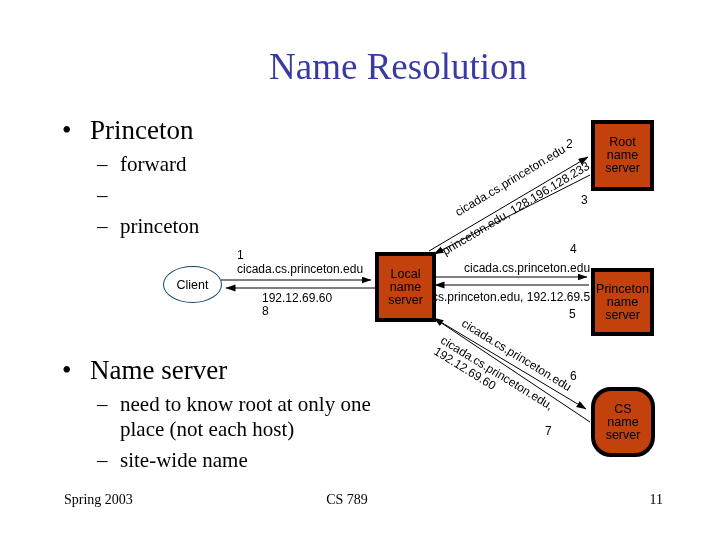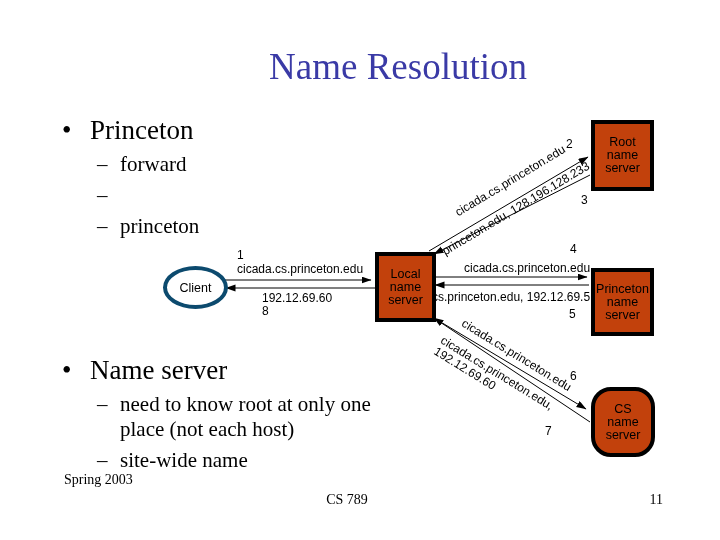--- a/index.html
+++ b/index.html
@@ -33,21 +33,21 @@
     position:absolute;border:4px solid #000000;background:#c2410c;
     display:flex;flex-direction:column;align-items:center;justify-content:center;
     font-size:12.5px;line-height:13px;text-align:center;white-space:nowrap;
   }
   #box-root{left:591px;top:120px;width:55px;height:63px;}
   #box-local{left:375px;top:252px;width:53px;height:62px;}
   #box-princeton{left:591px;top:252px;width:55px;height:60px;margin-top:16px;}
   #box-cs{left:591px;top:387px;width:56px;height:62px;border-radius:20px;}
   #client{
     position:absolute;left:163px;top:266px;width:57px;height:35px;
-    border:4px solid #0c4a6e;border-radius:50%;background:#fff;
+    border:1px solid #0c4a6e;border-radius:50%;background:#fff;
     display:flex;align-items:center;justify-content:center;font-size:12.5px;
   }
   .dlabel{position:absolute;font-size:12px;line-height:13px;white-space:nowrap;}
   .rot-up{transform:rotate(-31deg);transform-origin:0 0;}
   .rot-down{transform:rotate(31.5deg);transform-origin:0 0;}
 
   #m1num{left:237px;top:249px;}
   #m1text{left:237px;top:263px;}
   #m8text{left:262px;top:292px;}
   #m8num{left:262px;top:305px;}
@@ -62,21 +62,21 @@
   #m5text{left:432px;top:291px;}
   #m5num{left:569px;top:308px;}
 
   #m6num{left:570px;top:370px;}
   #m6text{left:466px;top:317px;}
   #m7num{left:545px;top:425px;}
   #m7block{left:445px;top:334px;}
 
   
   .footer-item{position:absolute;font-family:"Liberation Serif",serif;font-size:14px;}
-  #footer-left{left:64px;top:472px;}
+  #footer-left{left:64px;top:492px;}
   #footer-center{left:0;top:492px;width:694px;text-align:center;}
   #footer-right{right:57px;top:492px;}
 </style>
 </head>
 <body>
 
 <h1 id="title">Name Resolution</h1>
 
 <div class="group" id="group-strategies">
   <div class="h2row">

